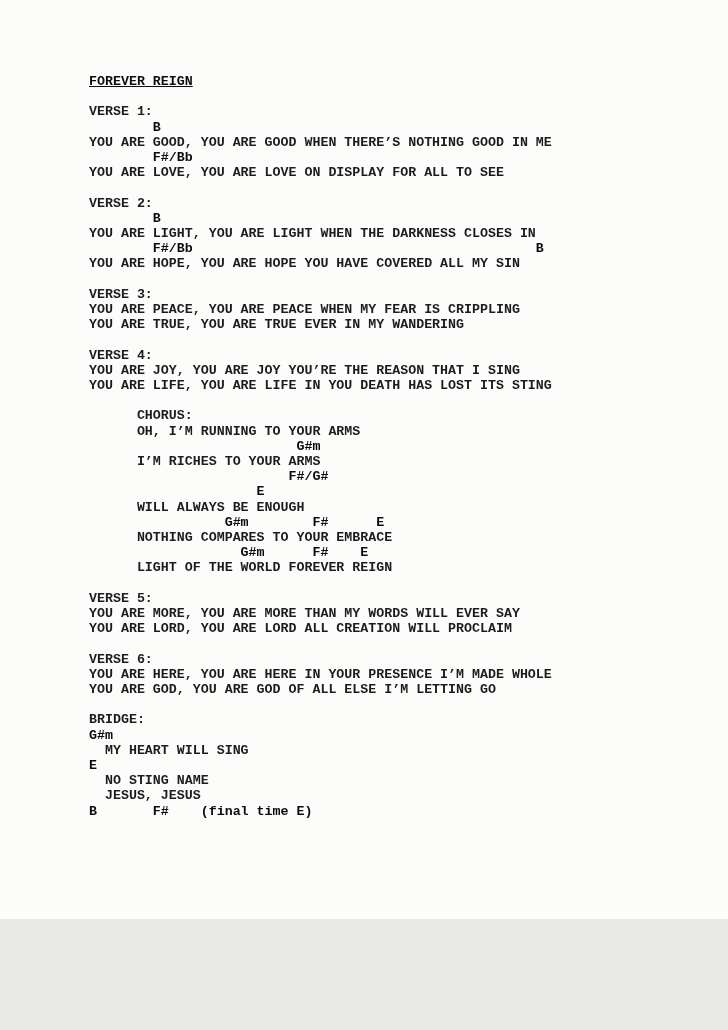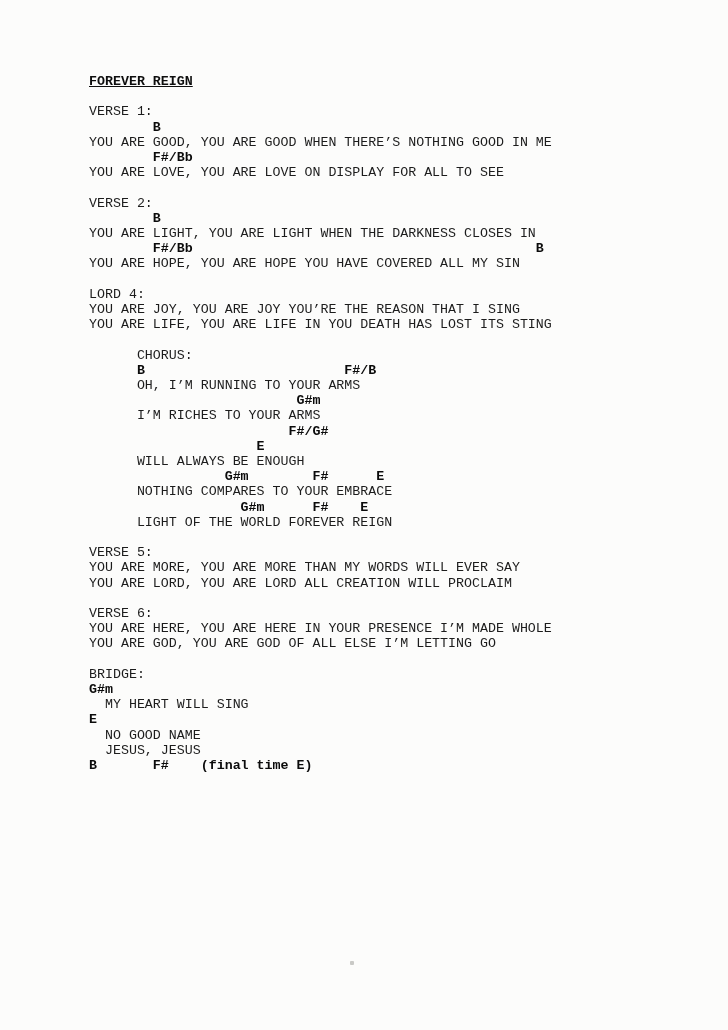--- a/index.html
+++ b/index.html
@@ -3,21 +3,21 @@
 <meta charset="utf-8">
 <style>
   html, body {
     margin: 0;
     padding: 0;
     background: #e9e9e7;
   }
   .page {
     position: relative;
     width: 728px;
-    height: 1030px;
+    height: 919px;
     margin: 0 auto;
     background: #fcfcfb;
     overflow: hidden;
     font-family: "Liberation Mono", "DejaVu Sans Mono", monospace;
     font-size: 13.3px;
     line-height: 15.2px;
     color: #1c1c1c;
   }
   .content {
     position: absolute;
@@ -37,21 +37,21 @@
   }
   .line {
     white-space: pre;
     min-height: 15.2px;
   }
   .chord {
     font-weight: bold;
     color: #0b0b0b;
   }
   .header, .lyric {
-    font-weight: normal;
+    font-weight: bold;
   }
   .speck {
     position: absolute;
     left: 350px;
     top: 961px;
     width: 4px;
     height: 4px;
     background: #c9c9c6;
     border-radius: 1px;
   }
@@ -73,30 +73,34 @@
     </div>
 
     <div class="section">
       <div class="line header">VERSE 2:</div>
       <div class="line chord">        B</div>
       <div class="line lyric">YOU ARE LIGHT, YOU ARE LIGHT WHEN THE DARKNESS CLOSES IN</div>
       <div class="line chord">        F#/Bb                                           B</div>
       <div class="line lyric">YOU ARE HOPE, YOU ARE HOPE YOU HAVE COVERED ALL MY SIN</div>
     </div>
 
+    <div class="section">
+      <div class="line header">VERSE 3:</div>
+      <div class="line lyric">YOU ARE PEACE, YOU ARE PEACE WHEN MY FEAR IS CRIPPLING</div>
+      <div class="line lyric">YOU ARE TRUE, YOU ARE TRUE EVER IN MY WANDERING</div>
+    </div>
 
     <div class="section">
-      <div class="line header">LORD 4:</div>
+      <div class="line header">VERSE 4:</div>
       <div class="line lyric">YOU ARE JOY, YOU ARE JOY YOU’RE THE REASON THAT I SING</div>
       <div class="line lyric">YOU ARE LIFE, YOU ARE LIFE IN YOU DEATH HAS LOST ITS STING</div>
     </div>
 
     <div class="section">
       <div class="line header">      CHORUS:</div>
-      <div class="line chord">      B                         F#/B</div>
       <div class="line lyric">      OH, I’M RUNNING TO YOUR ARMS</div>
       <div class="line chord">                          G#m</div>
       <div class="line lyric">      I’M RICHES TO YOUR ARMS</div>
       <div class="line chord">                         F#/G#</div>
       <div class="line chord">                     E</div>
       <div class="line lyric">      WILL ALWAYS BE ENOUGH</div>
       <div class="line chord">                 G#m        F#      E</div>
       <div class="line lyric">      NOTHING COMPARES TO YOUR EMBRACE</div>
       <div class="line chord">                   G#m      F#    E</div>
       <div class="line lyric">      LIGHT OF THE WORLD FOREVER REIGN</div>
@@ -112,21 +116,21 @@
       <div class="line header">VERSE 6:</div>
       <div class="line lyric">YOU ARE HERE, YOU ARE HERE IN YOUR PRESENCE I’M MADE WHOLE</div>
       <div class="line lyric">YOU ARE GOD, YOU ARE GOD OF ALL ELSE I’M LETTING GO</div>
     </div>
 
     <div class="section">
       <div class="line header">BRIDGE:</div>
       <div class="line chord">G#m</div>
       <div class="line lyric">  MY HEART WILL SING</div>
       <div class="line chord">E</div>
-      <div class="line lyric">  NO GOOD NAME</div>
+      <div class="line lyric">  NO STING NAME</div>
       <div class="line lyric">  JESUS, JESUS</div>
       <div class="line chord">B       F#    (final time E)</div>
     </div>
 
   </div>
 
   <div class="speck"></div>
 </div>
 
 </body></html>

